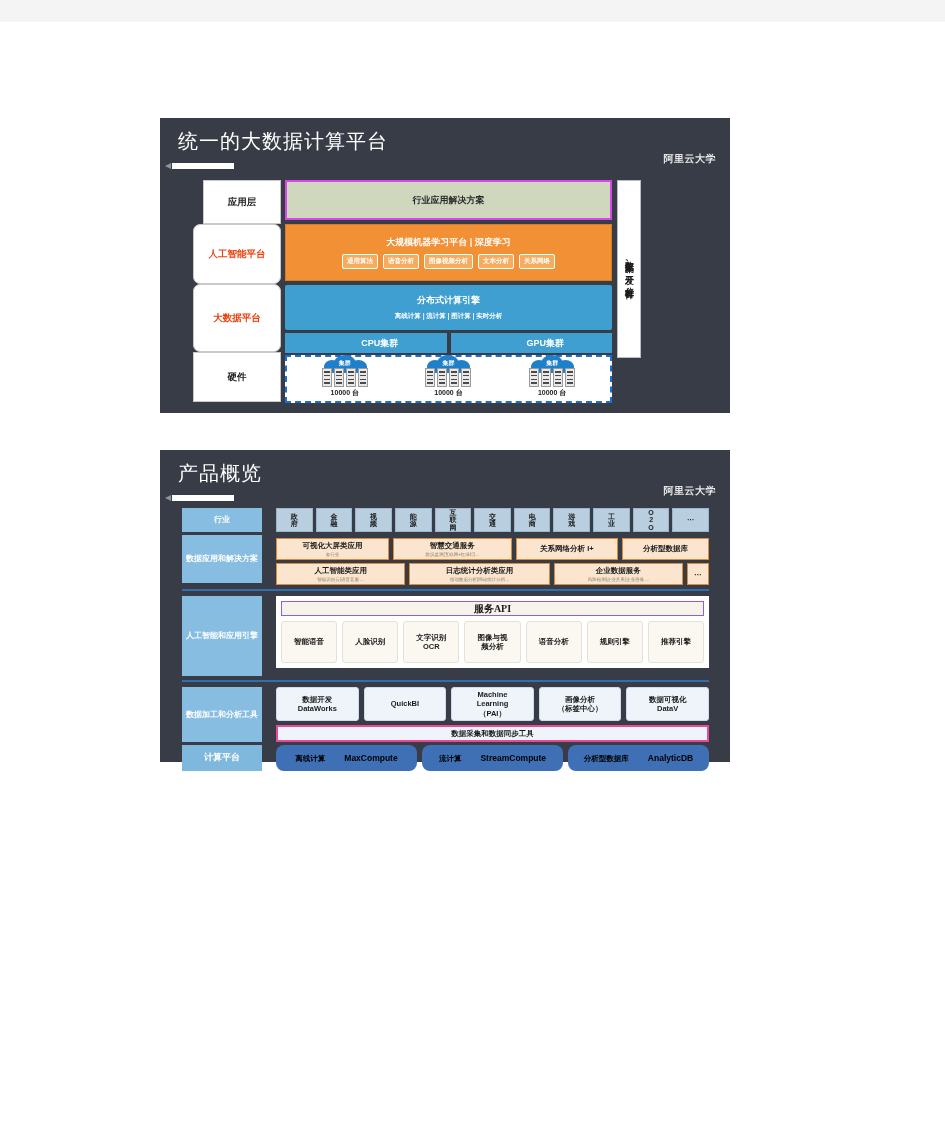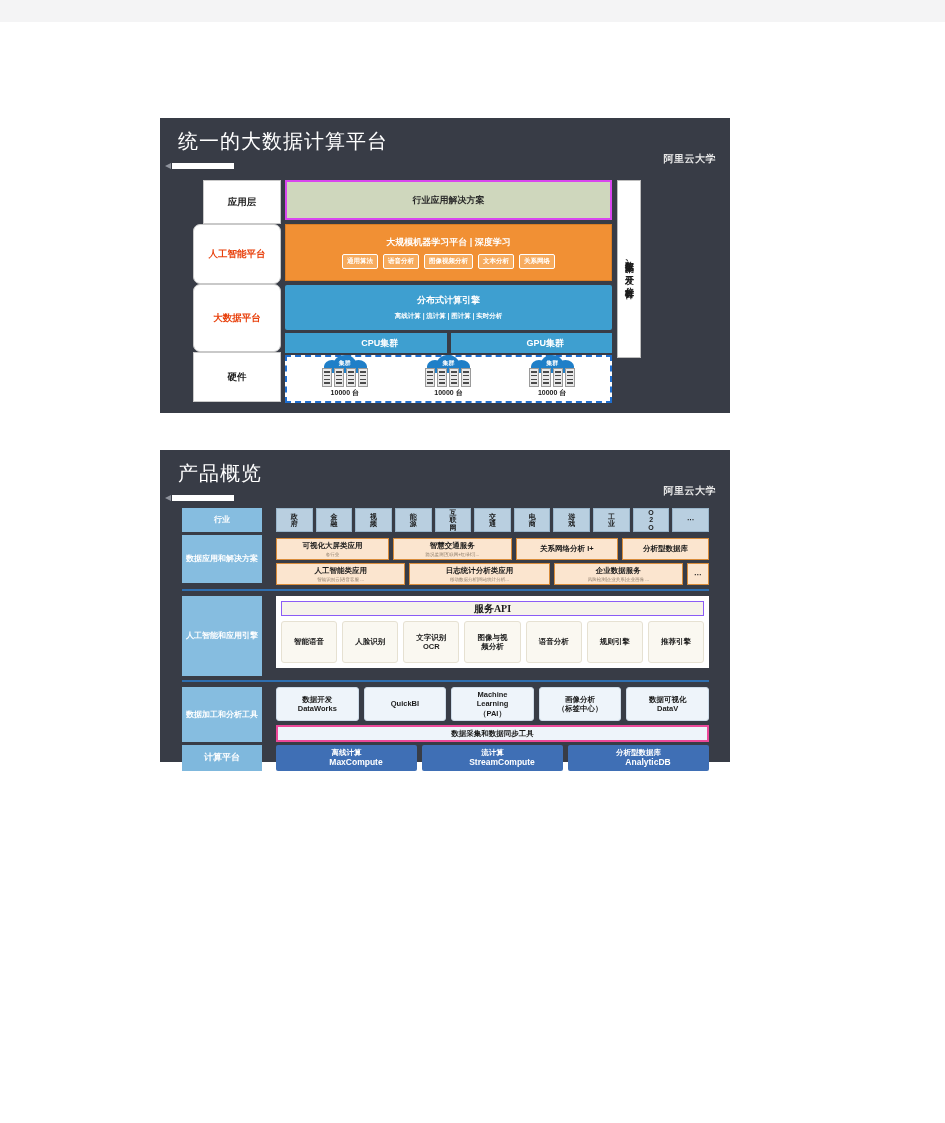--- a/index.html
+++ b/index.html
@@ -156,23 +156,23 @@
     height:34px;display:flex;align-items:center;justify-content:center;text-align:center;
     font-size:7.5px;color:#1b1b1b;line-height:1.25;font-weight:700;
   }
   .sync-bar{
     margin-top:4px;height:17px;background:#eef4fa;border:2px solid #ec4899;box-sizing:border-box;
     display:flex;align-items:center;justify-content:center;font-size:7.5px;color:#1b1b1b;font-weight:700;
   }
   
   .cmp-row{display:flex;gap:5px;}
   .cmp{
-    flex:1;background:#3f6fb5;border-radius:2px;height:26px;
-    display:flex;flex-direction:column;align-items:center;justify-content:center;
-    color:#ffffff;font-weight:700;line-height:1.2;
+    flex:1;background:#3f6fb5;border-radius:8px;height:26px;
+    display:flex;flex-direction:row;align-items:center;justify-content:center;
+    color:#000000;font-weight:700;line-height:1.2;
   }
   .cmp .c1{font-size:7.5px;}
   .cmp .c2{font-size:8.5px;margin-left:19px;}
 </style>
 </head>
 <body>
 
 <div class="page">
   <div class="topband"></div>
   <div class="doc">

